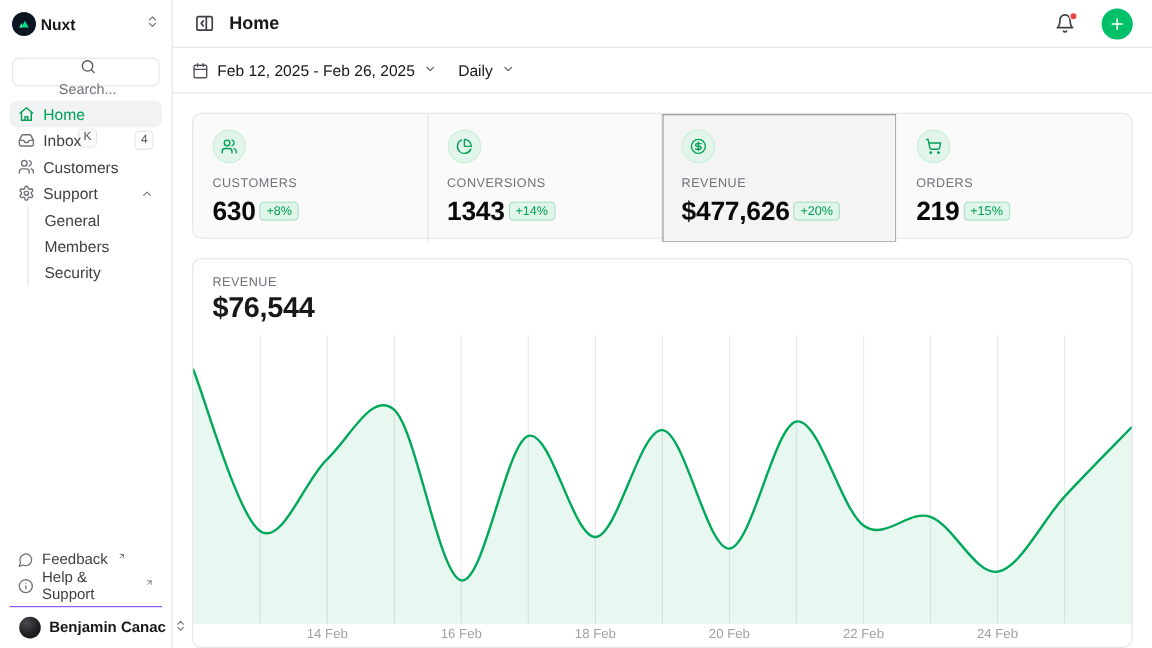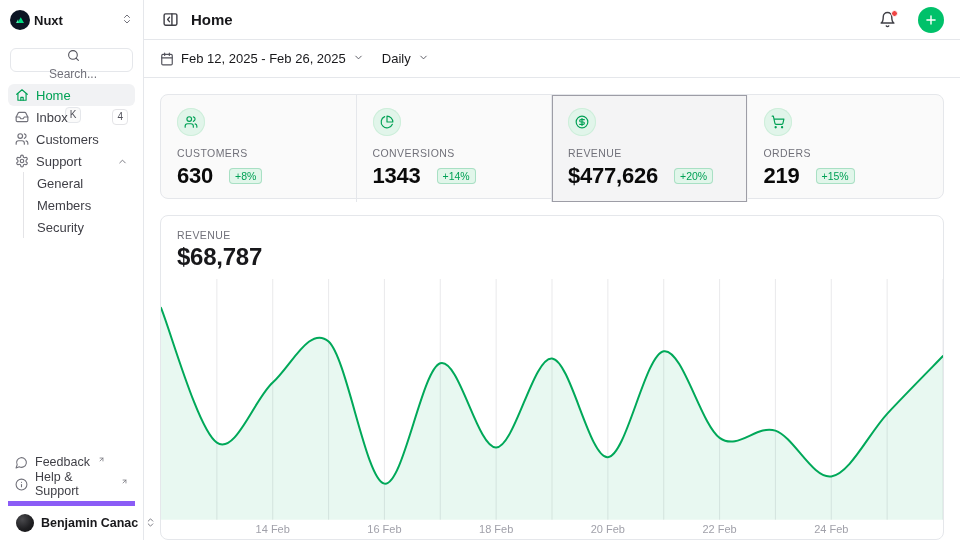--- a/index.html
+++ b/index.html
@@ -28,21 +28,21 @@
   .nav-item .lbl { flex:1; white-space:nowrap; overflow:hidden; }
   .count-badge { font-size:10px; color:#52525b; border:1px solid #e4e4e7; border-radius:4px;
     padding:0px 4px; line-height:1.4; background:#fff; }
   .subnav { margin-left:15px; border-left:1px solid #e4e4e7; padding-left:13px; }
   .subnav .nav-item { padding-left:0; border-radius:6px; color:#3f3f46; }
   .side-footer { padding:4px 8px 0 8px; }
   .side-link { display:flex; align-items:flex-start; gap:7px; height:22px; align-items:center;
     padding:0 7px; font-size:12.5px; color:#3f3f46; cursor:pointer; border-radius:6px; }
   .side-link svg { color:#71717a; flex:none; }
   .ext { margin-left:1px; margin-bottom:7px; color:#a1a1aa; }
-  .user-row { border-top:5px solid #8b5cf6; margin-top:6px; padding:8px 8px; display:flex;
+  .user-row { border-top:1px solid #8b5cf6; margin-top:6px; padding:8px 8px; display:flex;
     align-items:center; gap:7px; cursor:pointer; }
   .avatar { width:18px; height:18px; border-radius:50%; flex:none;
     background:radial-gradient(circle at 35% 30%, #4a4a4e 0%, #202023 55%, #0e0e10 100%); }
   .user-name { font-size:12.5px; font-weight:600; flex:1; white-space:nowrap; }
   .chev-updown { color:#71717a; flex:none; }
 
   
   .main { flex:1; display:flex; flex-direction:column; min-width:0; }
   .topbar { height:40px; border-bottom:1px solid #e5e7eb; display:flex; align-items:center;
     padding:0 16px; gap:10px; }
@@ -65,21 +65,21 @@
   
   .stats { display:grid; grid-template-columns:repeat(4,1fr); border:1px solid #e5e7eb;
     border-radius:8px; background:#fafafa; height:105px; }
   .stat-card { padding:13px 16px; cursor:pointer; border-right:1px solid #e5e7eb; }
   .stat-card:last-child { border-right:none; }
   .stat-card.selected { background:#f4f4f5; box-shadow:inset 0 0 0 1px #9d9da6; border-right-color:transparent; }
   .stat-icon { width:28px; height:28px; border-radius:50%; background:#e1f5ea;
     box-shadow:inset 0 0 0 1px #cdeeda; display:flex; align-items:center; justify-content:center;
     color:#00a155; }
   .stat-label { margin-top:11px; font-size:10.5px; letter-spacing:.04em; color:#71717a; }
-  .stat-value-row { margin-top:4px; display:flex; align-items:center; gap:16px; }
+  .stat-value-row { margin-top:4px; display:flex; align-items:center; gap:3px; }
   .stat-value { font-size:22px; font-weight:700; letter-spacing:-0.01em; color:#0a0a0a; }
   .delta-badge { font-size:10.5px; font-weight:500; color:#00a155; background:#e1f6ea;
     border-radius:4px; padding:2px 6px; box-shadow:inset 0 0 0 1px rgba(0,161,85,.25); }
 
   
   .chart-card { border:1px solid #e5e7eb; border-radius:8px; height:325px; display:flex;
     flex-direction:column; background:#fff; }
   .chart-head { padding:13px 16px 8px 16px; }
   .chart-label { font-size:10.5px; letter-spacing:.04em; color:#71717a; }
   .chart-value { font-size:24px; font-weight:700; letter-spacing:-0.01em; margin-top:2px; }
@@ -317,21 +317,21 @@
           <div class="stat-value-row">
             <span class="stat-value">219</span>
             <span class="delta-badge">+15%</span>
           </div>
         </div>
       </div>
 
       <div class="chart-card">
         <div class="chart-head">
           <div class="chart-label">REVENUE</div>
-          <div class="chart-value">$68,787</div>
+          <div class="chart-value">$76,544</div>
         </div>
         <div class="plot">
           <svg viewBox="0 0 788 250" preserveAspectRatio="none">
               <line x1="56.3" y1="0" x2="56.3" y2="250" stroke="#e9e9eb" stroke-width="1" vector-effect="non-scaling-stroke"></line>
               <line x1="112.6" y1="0" x2="112.6" y2="250" stroke="#e9e9eb" stroke-width="1" vector-effect="non-scaling-stroke"></line>
               <line x1="168.9" y1="0" x2="168.9" y2="250" stroke="#e9e9eb" stroke-width="1" vector-effect="non-scaling-stroke"></line>
               <line x1="225.1" y1="0" x2="225.1" y2="250" stroke="#e9e9eb" stroke-width="1" vector-effect="non-scaling-stroke"></line>
               <line x1="281.4" y1="0" x2="281.4" y2="250" stroke="#e9e9eb" stroke-width="1" vector-effect="non-scaling-stroke"></line>
               <line x1="337.7" y1="0" x2="337.7" y2="250" stroke="#e9e9eb" stroke-width="1" vector-effect="non-scaling-stroke"></line>
               <line x1="394.0" y1="0" x2="394.0" y2="250" stroke="#e9e9eb" stroke-width="1" vector-effect="non-scaling-stroke"></line>

